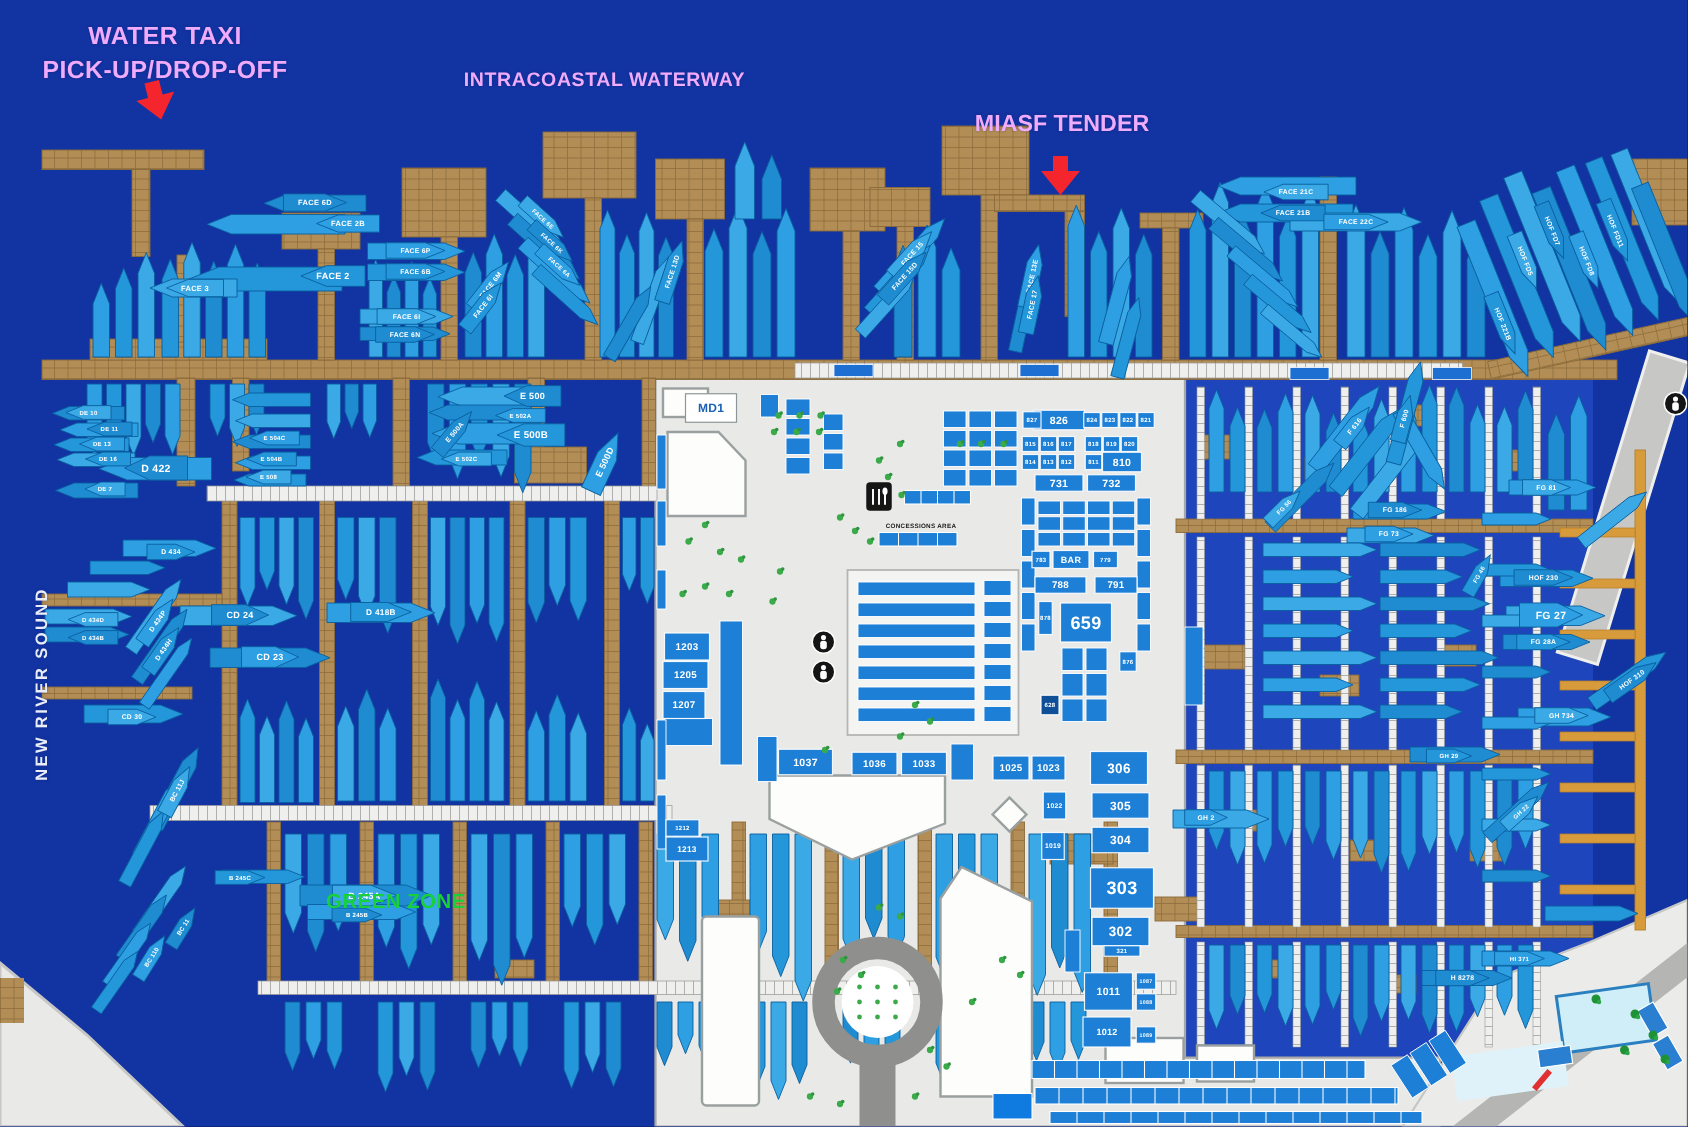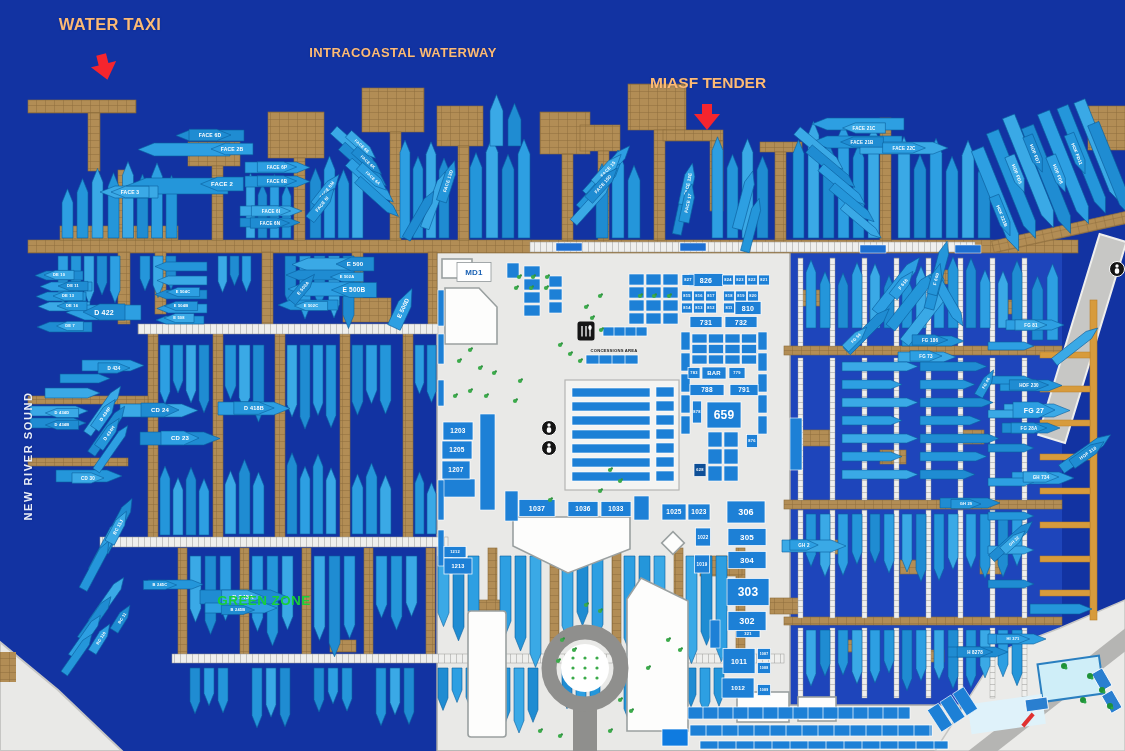--- a/index.html
+++ b/index.html
@@ -1,19 +1,19 @@
 <!DOCTYPE html>
 <html><head>
 <meta charset="utf-8">
 <style>
   html,body{margin:0;padding:0;background:#0b1f66;}
   #stage{position:relative;width:1125px;height:751px;overflow:hidden;background:#1233a2;
          font-family:"Liberation Sans",sans-serif;}
   #map{position:absolute;left:0;top:0;}
-  .hdr{position:absolute;color:#fdba74;font-weight:800;text-align:center;
+  .hdr{position:absolute;color:#f0abfc;font-weight:800;text-align:center;
        font-family:"Liberation Sans",sans-serif;text-shadow:0 0 2px rgba(10,30,90,.35);}
   .wt{left:10px;top:13px;width:200px;font-size:16.5px;line-height:23px;letter-spacing:.3px;}
   .ic{left:283px;top:45px;width:240px;font-size:13px;letter-spacing:.4px;}
   .mi{left:625px;top:72px;width:166px;font-size:15.5px;line-height:22px;text-align:center;}
   .nr{left:-57px;top:450px;width:170px;font-size:11px;letter-spacing:1.6px;
       transform:rotate(-90deg);color:#e9edf8;}
   .gz{left:197px;top:593px;width:134px;font-size:13.5px;color:#17d03a;letter-spacing:.4px;text-shadow:none;}
 </style>
 </head>
 <body>
@@ -1366,20 +1366,21 @@
         <g transform="translate(105,70) rotate(-14)">
           <polygon points="-5,-16 5,-16 5,-6 13,-6 0,10 -13,-6 -5,-6" fill="#f5252e"></polygon>
         </g>
         <g transform="translate(707,120) rotate(0)">
           <polygon points="-5,-16 5,-16 5,-6 13,-6 0,10 -13,-6 -5,-6" fill="#f5252e"></polygon>
         </g>
       </g>
     </svg>
   <div class="hdr wt">
     <div>WATER TAXI</div>
+    <div>PICK-UP/DROP-OFF</div>
   </div>
   <div class="hdr ic">INTRACOASTAL WATERWAY</div>
   <div class="hdr mi">
     <div>MIASF TENDER</div>
   </div>
   <div class="hdr nr">NEW RIVER SOUND</div>
   <div class="hdr gz">GREEN ZONE</div>
 </div>
 
 </body></html>

